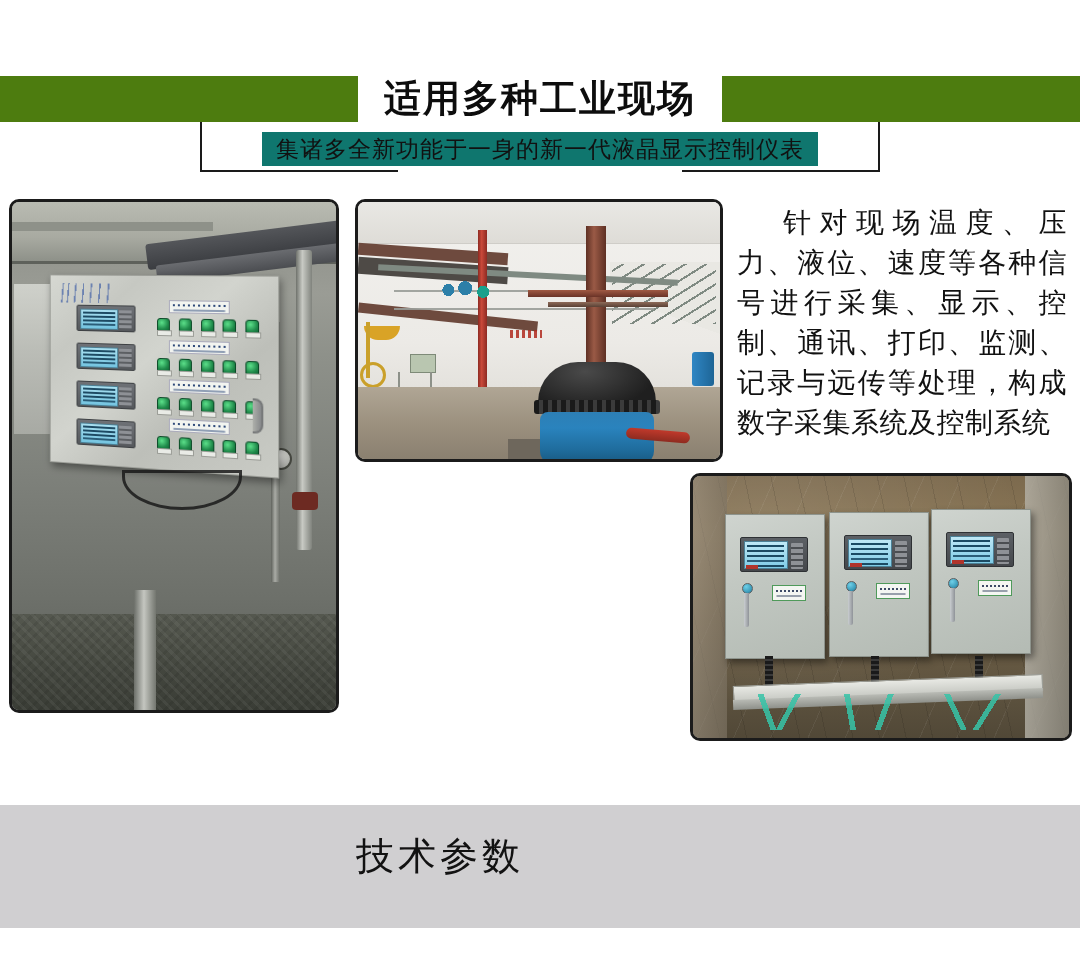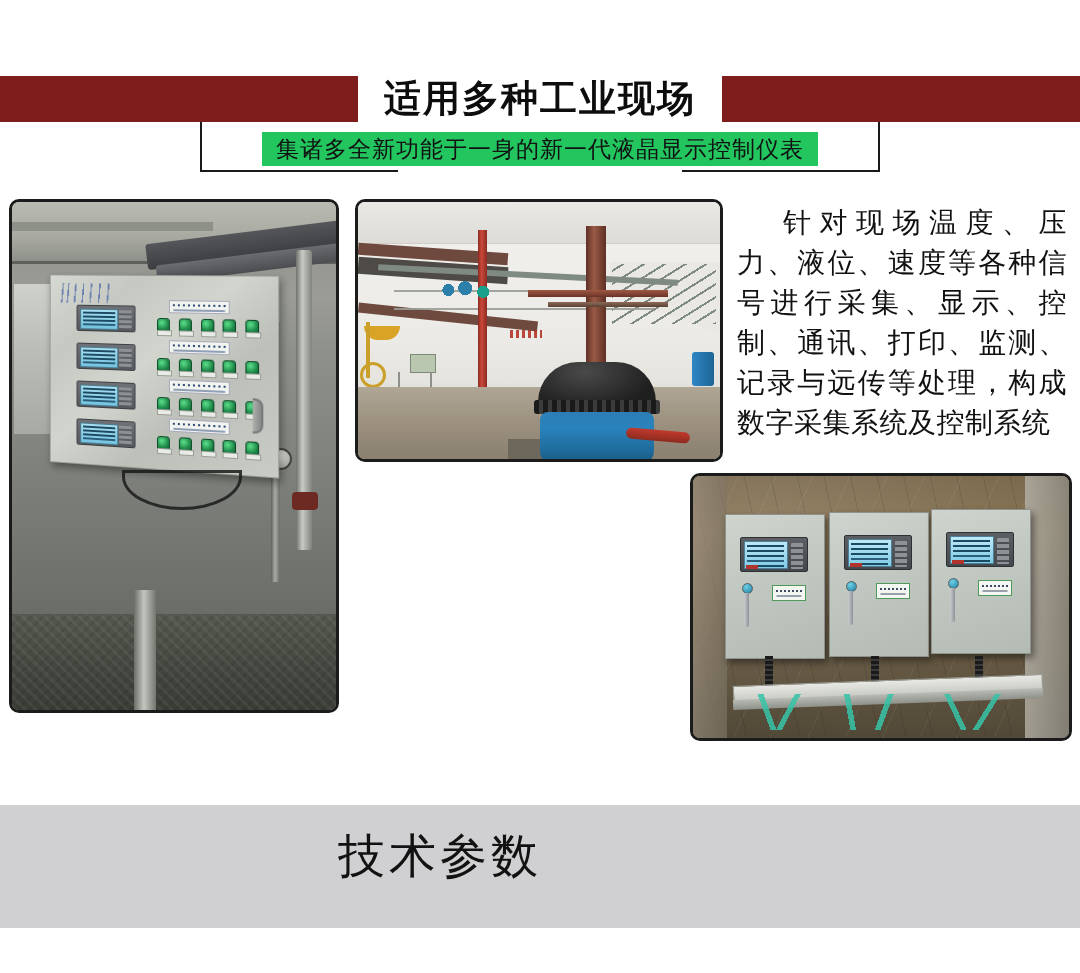--- a/index.html
+++ b/index.html
@@ -59,21 +59,21 @@
     position: absolute;
     left: 0;
     top: 76px;
     width: 1080px;
     text-align: center;
     font-size: 37px;
     font-weight: bold;
     color: #0d0d0d;
     letter-spacing: 2px;
     line-height: 46px;
-    background: #7f1d1d;
+    background: #4d7c0f;
     z-index: 3;
   }
   .header-title-inner {
     display: inline-block;
     background: #ffffff;
     padding: 0 26px;
   }
 
   .header-subtitle {
     position: absolute;
@@ -83,21 +83,21 @@
     text-align: center;
     font-size: 23px;
     font-weight: normal;
     color: #111111;
     letter-spacing: 1px;
     line-height: 34px;
     z-index: 3;
   }
   .header-subtitle-inner {
     display: inline-block;
-    background: #22c55e;
+    background: #0f766e;
     padding: 0 14px;
   }
 
   
   .photo {
     position: absolute;
     border: 3px solid #1b1b1b;
     border-radius: 10px;
     overflow: hidden;
     background: #cfcfcf;
@@ -572,21 +572,21 @@
     width: 1080px;
     height: 123px;
     background: #d0cfd1;
   }
   .banner-title {
     position: absolute;
     left: 0;
     top: 22px;
     width: 880px;
     text-align: center;
-    font-size: 47px;
+    font-size: 38px;
     font-weight: normal;
     color: #121212;
     letter-spacing: 4px;
     line-height: 58px;
   }
   .banner-subtitle {
     position: absolute;
     left: 0;
     top: 80px;
     width: 1080px;

